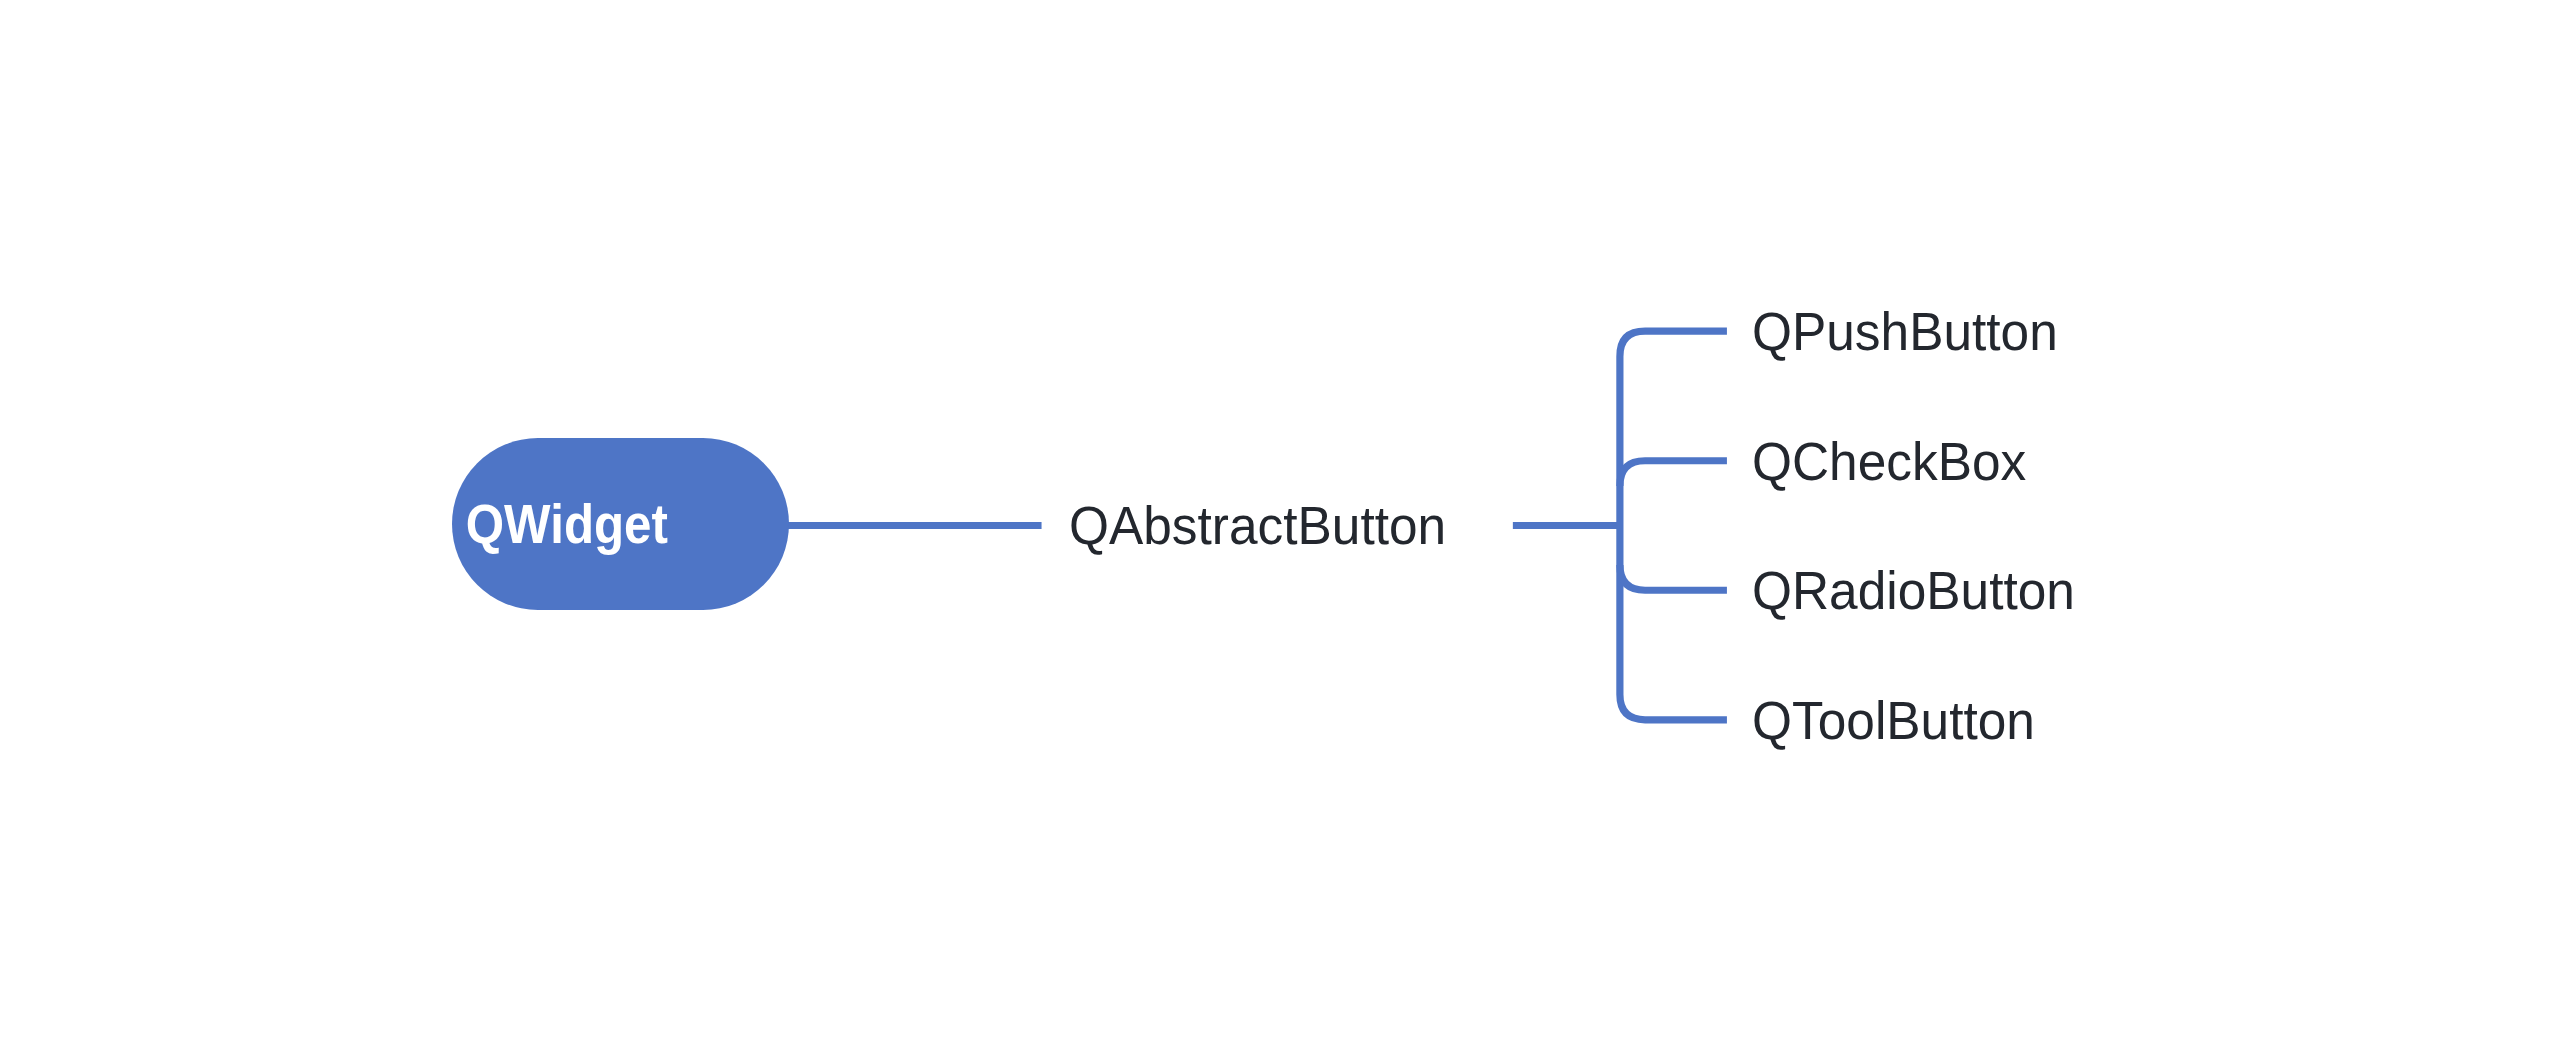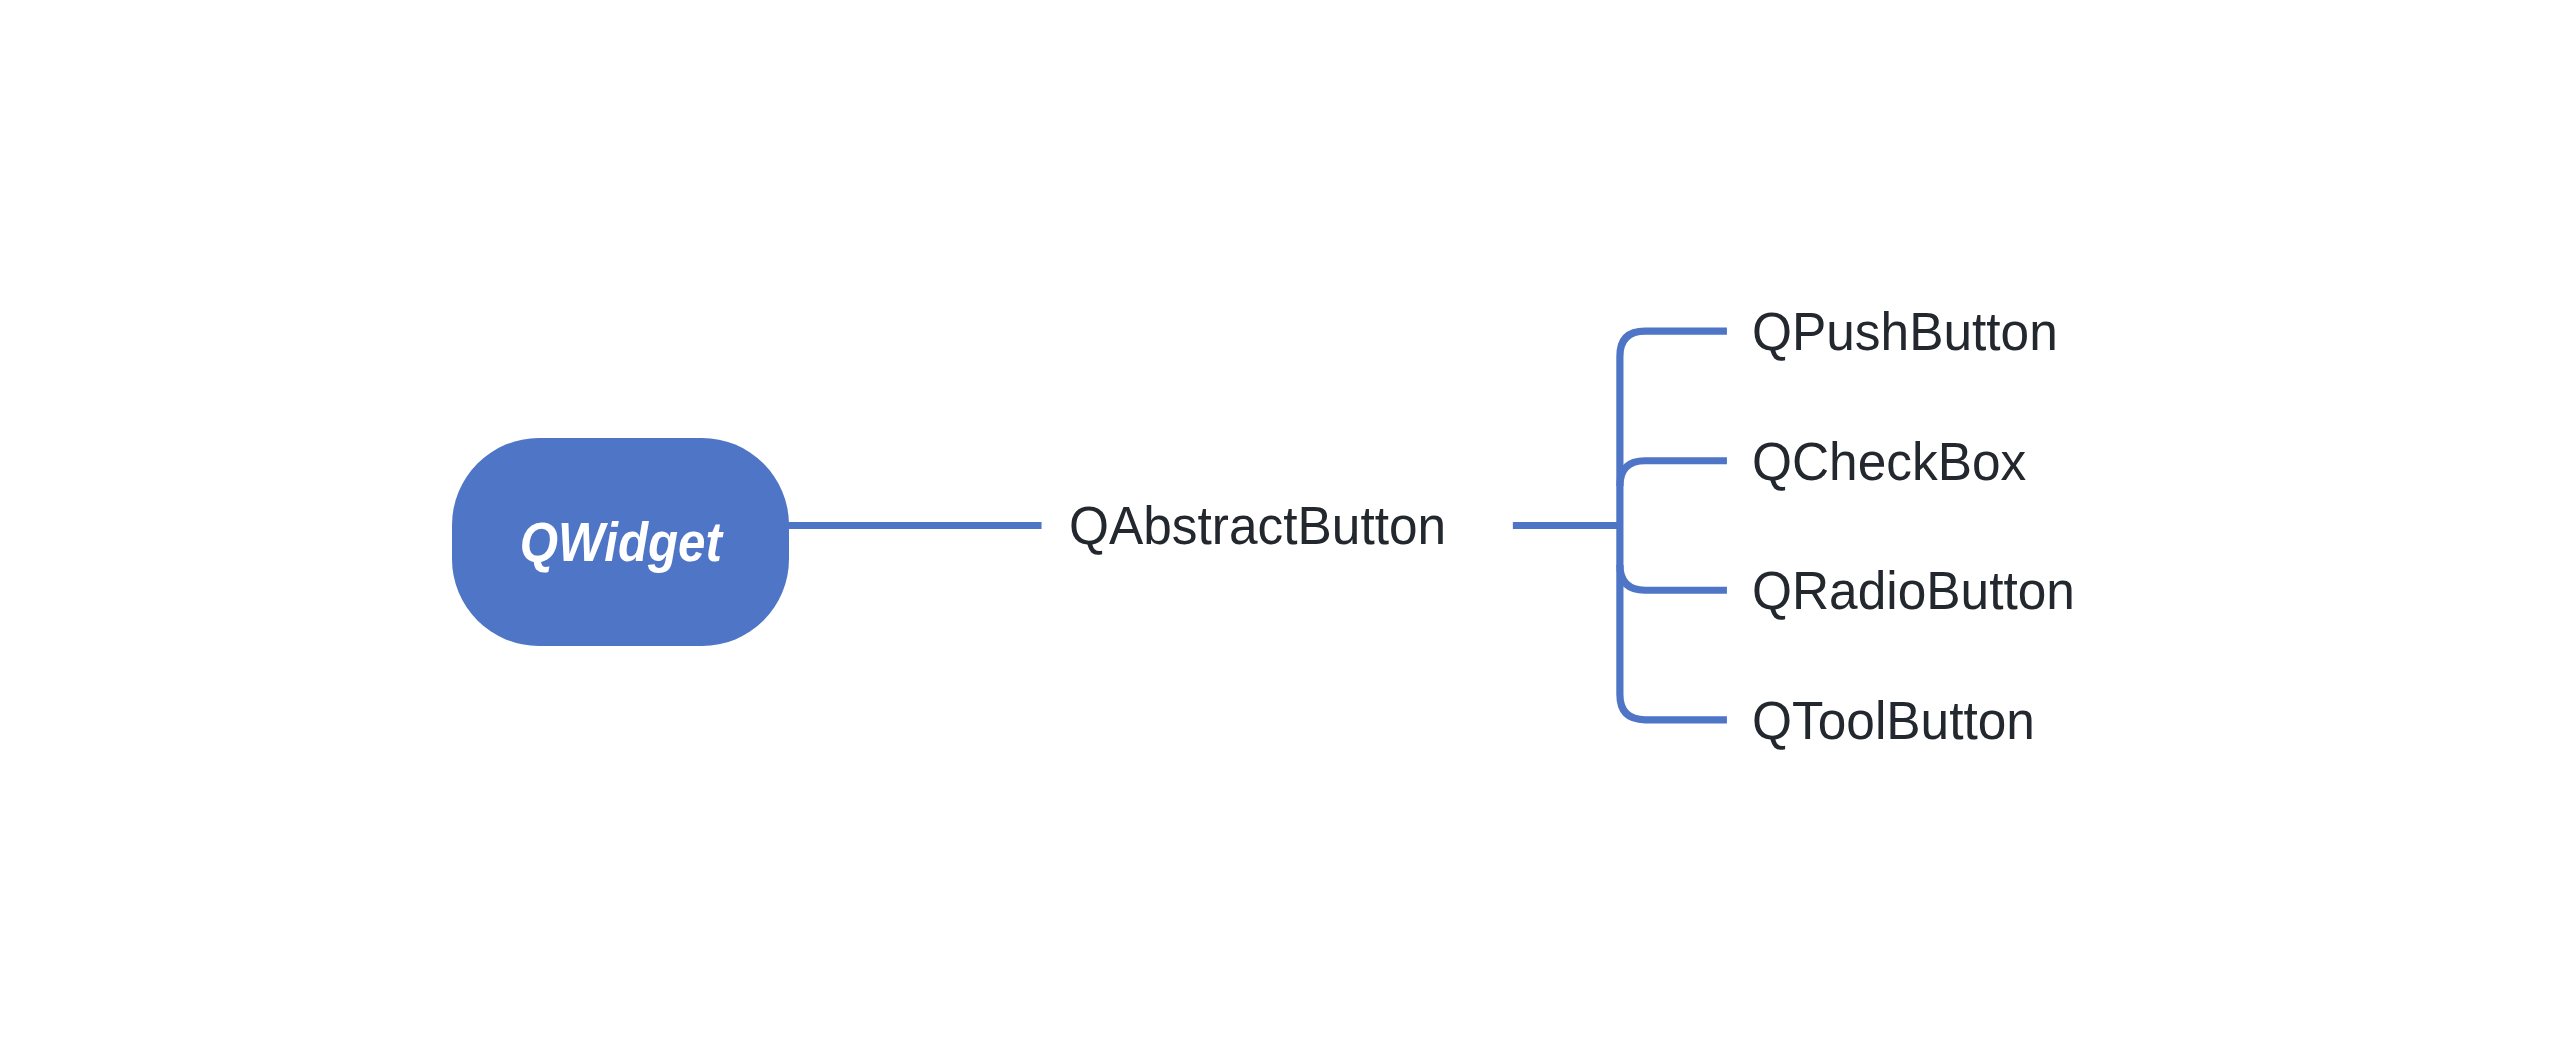--- a/index.html
+++ b/index.html
@@ -28,27 +28,25 @@
     fill: none;
     stroke: var(--accent);
     stroke-width: 8;
     stroke-linecap: butt;
   }
   .root-node {
     position: absolute;
     left: 452px;
     top: 438px;
     width: 337px;
-    height: 208px;
+    height: 172px;
     background: var(--accent);
     border-radius: 87px;
     display: flex;
     align-items: center;
-    justify-content: center;
-    font-style: italic;
   }
   .root-node .root-label {
     color: var(--root-text);
     font-weight: bold;
     font-size: 56px;
     line-height: 1;
     transform: scaleX(0.88);
     white-space: nowrap;
   }
   .text-node {

